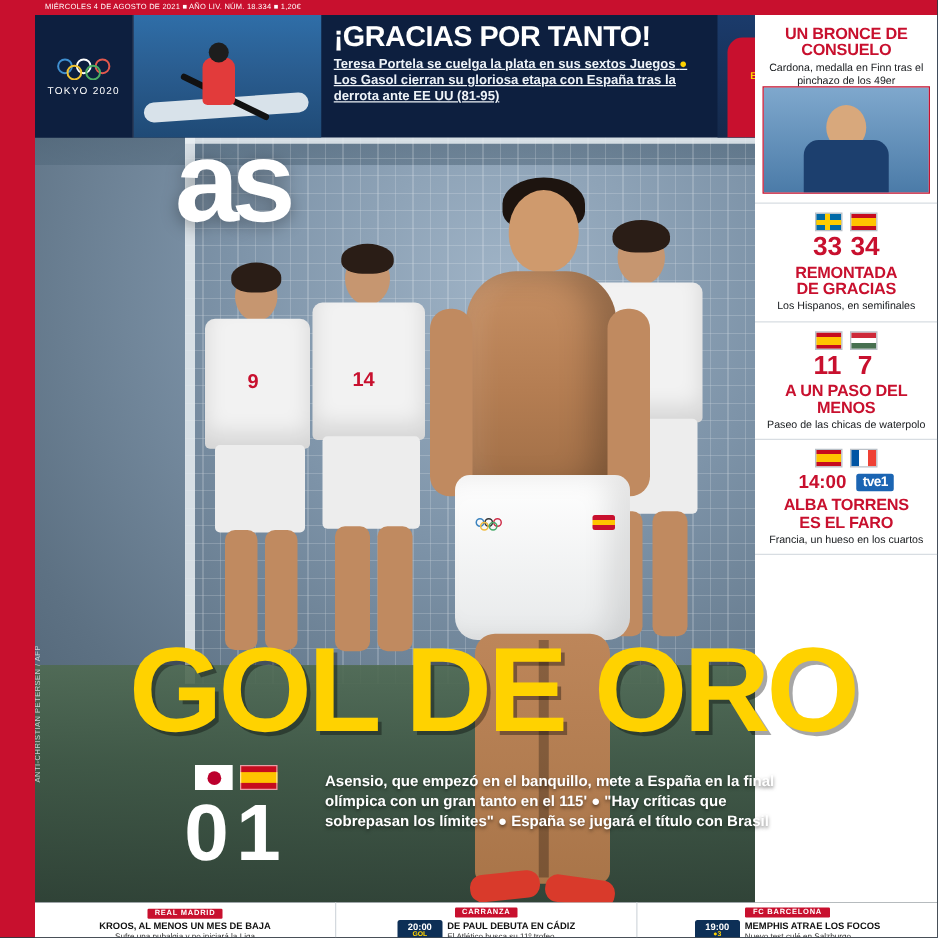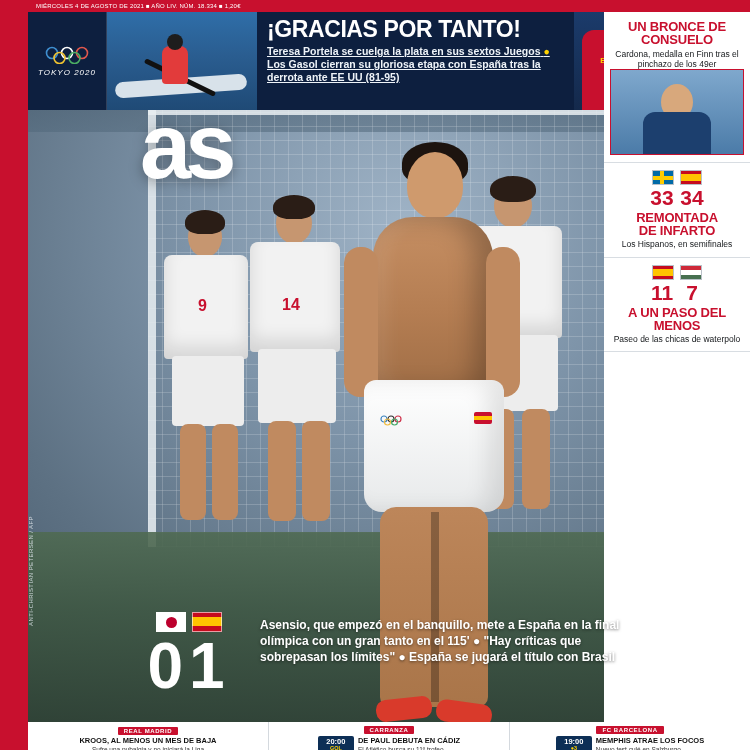--- a/index.html
+++ b/index.html
@@ -136,21 +136,20 @@
   
   .topbanner{
     position:absolute;left:0;top:0;width:722px;height:98px;
     background:#0d1f3f;color:#fff;
     display:flex;
   }
   .tokyo-logo{
     width:78px;height:98px;background:#0d1f3f;
     display:flex;flex-direction:column;align-items:center;justify-content:center;
     border-right:1px solid rgba(255,255,255,.15);
-    font-style:italic;
   }
   .tokyo-rings{width:46px;height:18px;margin-bottom:4px;}
   .tokyo-text{font-size:8px;letter-spacing:1px;color:#fff;}
   .kayak-photo{
     width:150px;height:98px;
     background:linear-gradient(180deg,#2f6ea8 0%,#2a5d90 45%,#1f4a76 100%);
     position:relative;overflow:hidden;
   }
   .kayak-boat{
     position:absolute;left:8px;bottom:16px;width:132px;height:16px;
@@ -453,39 +452,52 @@
 
       <div class="rail-sec">
         <div class="score-row">
           <span class="flagbox f-swe"></span>
           <span class="flagbox f-esp"></span>
         </div>
         <div class="score-row">
           <span class="score-num">33</span>
           <span class="score-num">34</span>
         </div>
-        <h3>REMONTADA DE INFARTO</h3>
+        <h3>REMONTADA DE GRACIAS</h3>
         <p>Los Hispanos, en semifinales</p>
       </div>
 
       <div class="rail-sec">
         <div class="score-row">
           <span class="flagbox f-esp"></span>
           <span class="flagbox f-hun"></span>
         </div>
         <div class="score-row">
           <span class="score-num">11</span>
           <span class="score-num">7</span>
         </div>
         <h3>A UN PASO DEL MENOS</h3>
         <p>Paseo de las chicas de waterpolo</p>
       </div>
 
-    </div>
-
+      <div class="rail-sec">
+        <div class="score-row">
+          <span class="flagbox f-esp"></span>
+          <span class="flagbox f-fra"></span>
+        </div>
+        <div class="time-row">
+          <span class="time-txt">14:00</span>
+          <span class="chan">tve1</span>
+        </div>
+        <h3>ALBA TORRENS ES EL FARO</h3>
+        <p>Francia, un hueso en los cuartos</p>
+      </div>
+    </div>
+
+    <div class="goldline">GOL DE ORO</div>
 
     <div class="scoreblock">
       <div class="sb-flags">
         <span class="sb-flag f-jpn"></span>
         <span class="sb-flag f-esp"></span>
       </div>
       <div class="sb-score">
         <span>0</span><span>1</span>
       </div>
     </div>

